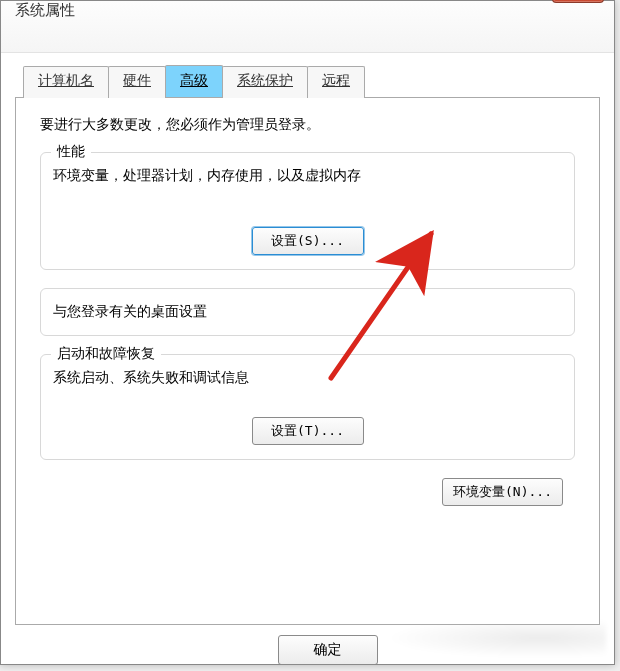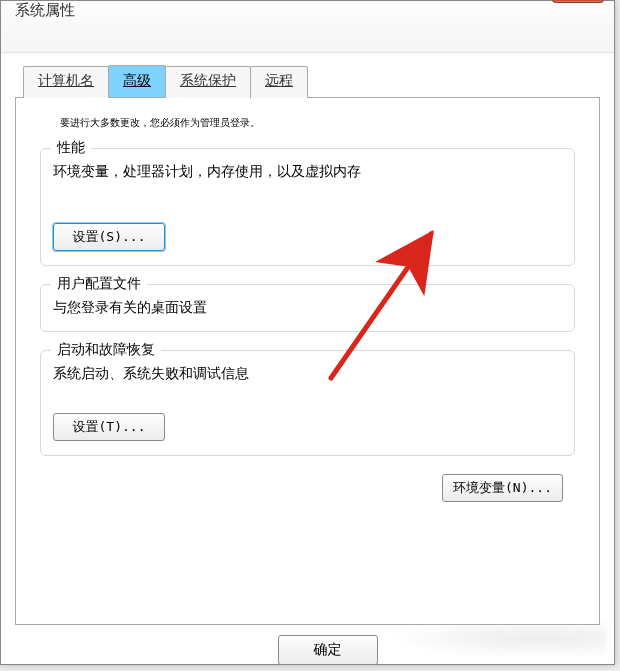--- a/index.html
+++ b/index.html
@@ -75,37 +75,37 @@
       z-index: 3;
     }
     .tabpanel {
       border: 1px solid #aaa;
       background: #fff;
       padding: 18px 24px 14px 24px;
       position: relative;
       z-index: 1;
       height: 528px;
     }
-    .admin-note { margin-bottom: 18px; font-size:10px;margin-left:20px; }
+    .admin-note { margin-bottom: 18px; font-size:14px; }
     .group {
       border: 1px solid #d8d8d8;
       border-radius: 6px;
       margin-bottom: 18px;
       padding: 8px 12px 14px 12px;
       position: relative;
     }
     .group-title {
       position: absolute;
       top: -10px; left: 10px;
       background: #fff;
       padding: 0 6px;
       font-size: 14px;
     }
     .group-desc { margin-top: 6px; font-size:14px; }
-    .btn-row { display:flex; justify-content:flex-start; margin-top: 42px; }
+    .btn-row { display:flex; justify-content:center; margin-top: 42px; }
     .btn-row.tight { margin-top: 30px; }
     .env-row { display:flex; justify-content:flex-end; margin-top: 1px; padding-right: 12px; }
     .btn {
       min-width: 112px;
       height: 28px;
       border: 1px solid #8a8a8a;
       background: linear-gradient(#fdfdfd,#ececec);
       font-size: 13px;
       font-family: "NSimSun","SimSun",monospace;
       padding: 0 10px;
@@ -151,38 +151,38 @@
   <div class="titlebar">
     <span class="titlebar-title">系统属性</span>
     <div class="close-btn">
       <span>✕</span>
     </div>
   </div>
 
   <div class="dialog-body">
     <div class="tabstrip">
       <div class="tab inactive">计算机名</div>
+      <div class="tab inactive">硬件</div>
       <div class="tab active">高级</div>
       <div class="tab inactive">系统保护</div>
       <div class="tab inactive">远程</div>
     </div>
 
     <div class="tabpanel">
       <div class="admin-note">要进行大多数更改，您必须作为管理员登录。</div>
 
       <div class="group">
         <span class="group-title">性能</span>
         <div class="group-desc">环境变量，处理器计划，内存使用，以及虚拟内存</div>
         <div class="btn-row">
           <button class="btn highlight">设置(S)...</button>
         </div>
       </div>
 
       <div class="group">
-        <span class="group-title">用户配置文件</span>
         <div class="group-desc">与您登录有关的桌面设置</div>
       </div>
 
       <div class="group">
         <span class="group-title">启动和故障恢复</span>
         <div class="group-desc">系统启动、系统失败和调试信息</div>
         <div class="btn-row tight">
           <button class="btn">设置(T)...</button>
         </div>
       </div>

